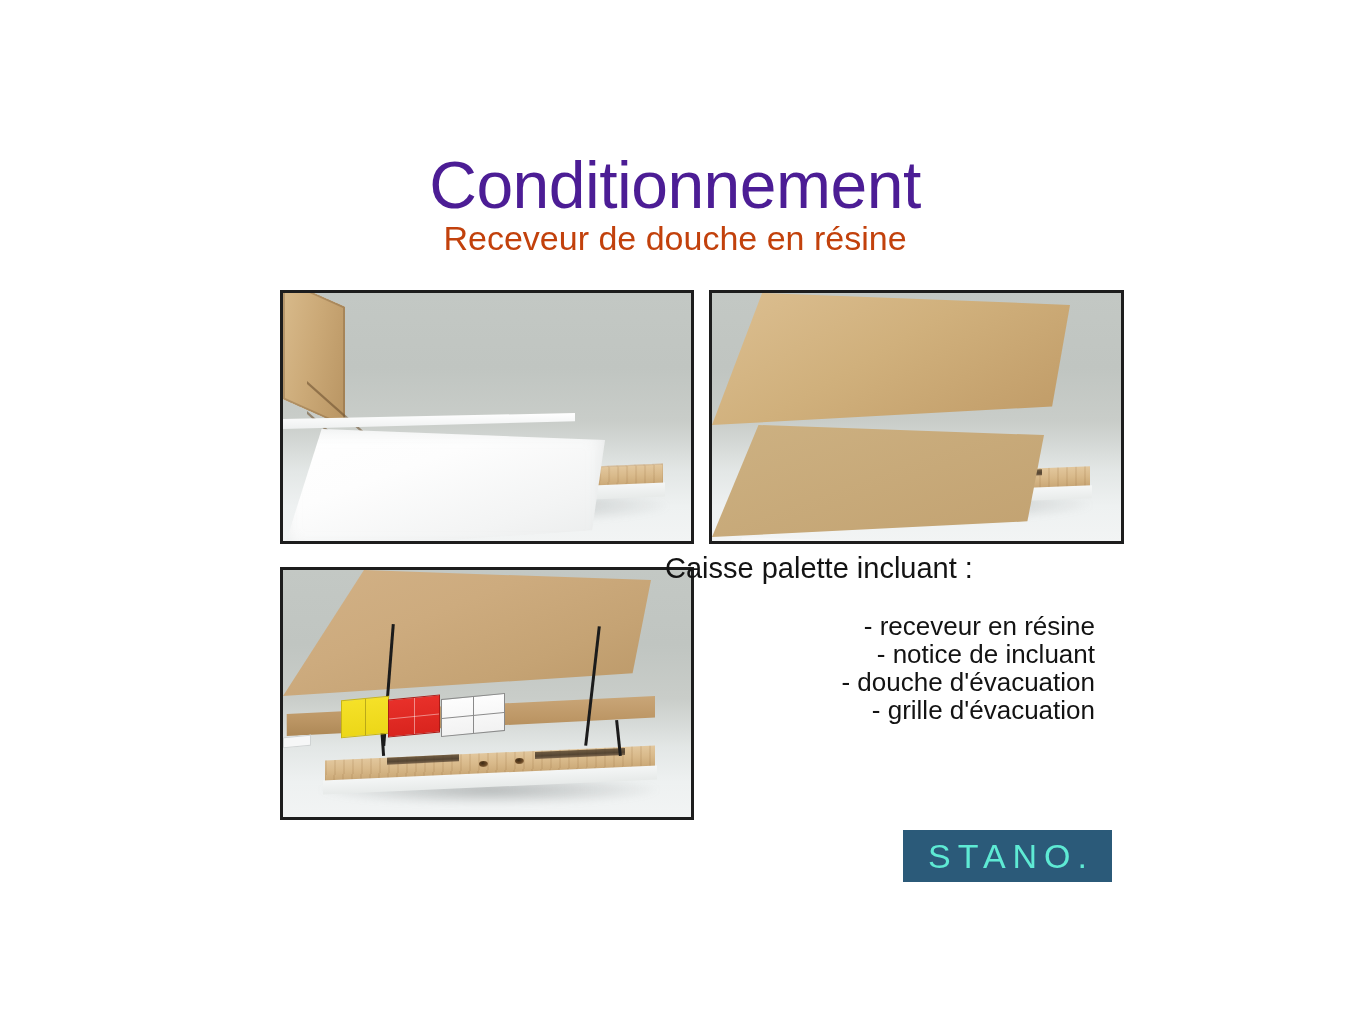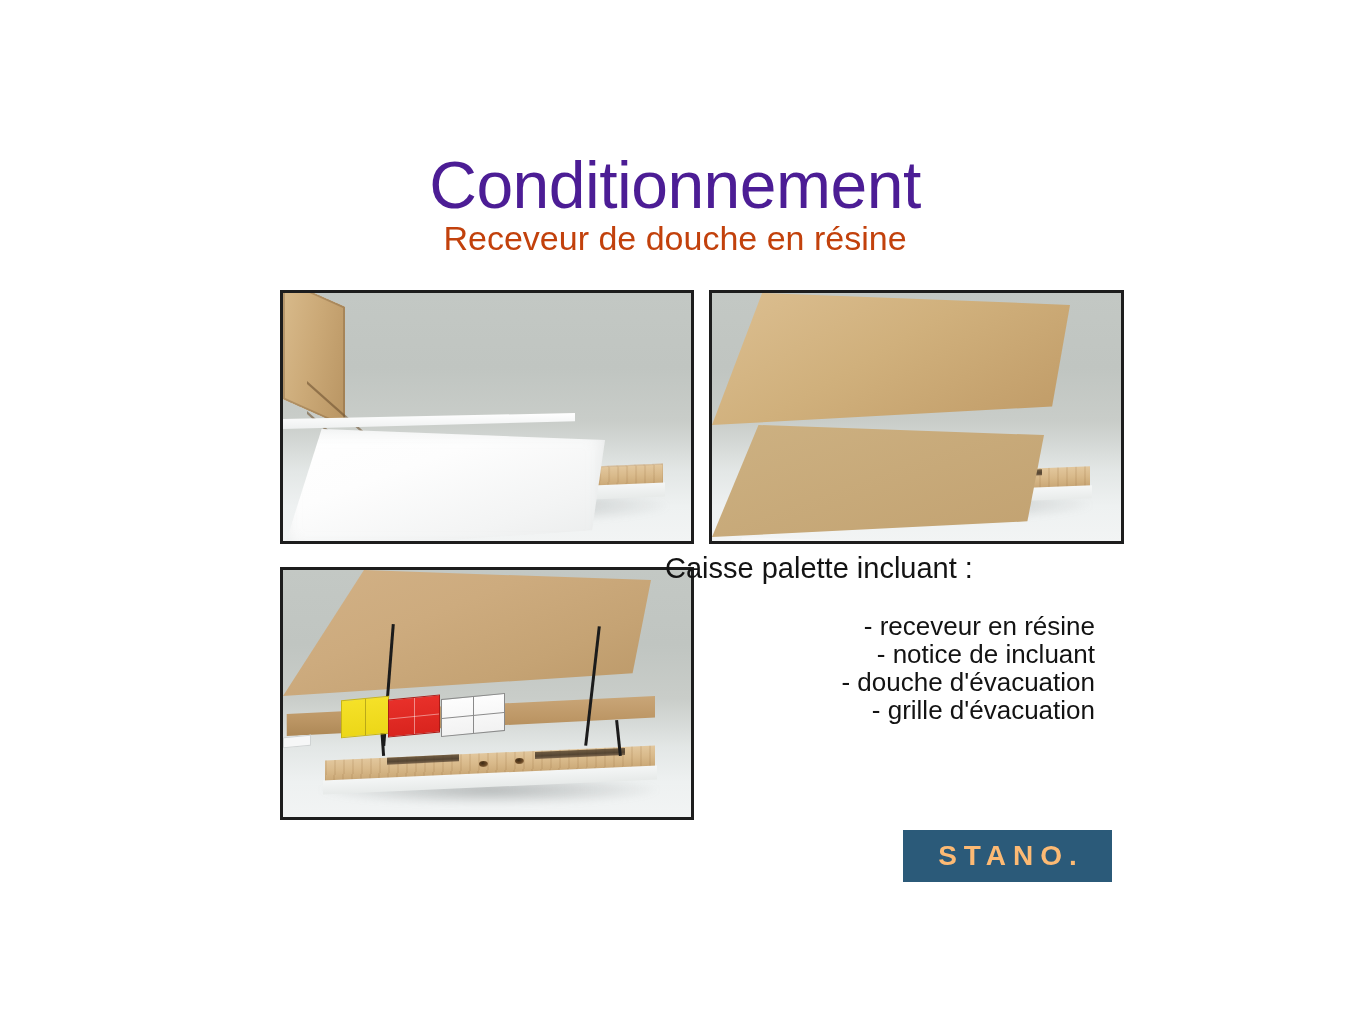--- a/index.html
+++ b/index.html
@@ -290,24 +290,24 @@
     left: 903px;
     top: 830px;
     width: 209px;
     height: 52px;
     background: #2b5a79;
     display: flex;
     align-items: center;
     justify-content: center;
   }
   .logo-text {
-    color: #fdba74;
-    font-size: 28px;
+    color: #5eead4;
+    font-size: 34px;
     letter-spacing: 7px;
-    font-weight: 700;
+    font-weight: 400;
     line-height: 1;
     padding-left: 7px;
     font-family: "Liberation Sans", "DejaVu Sans", sans-serif;
   }
 </style>
 </head>
 <body>
 
 <h1 class="page-title">Conditionnement</h1>
 

